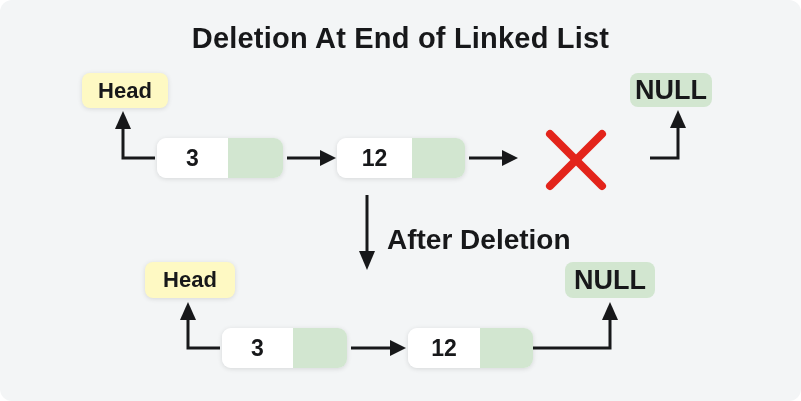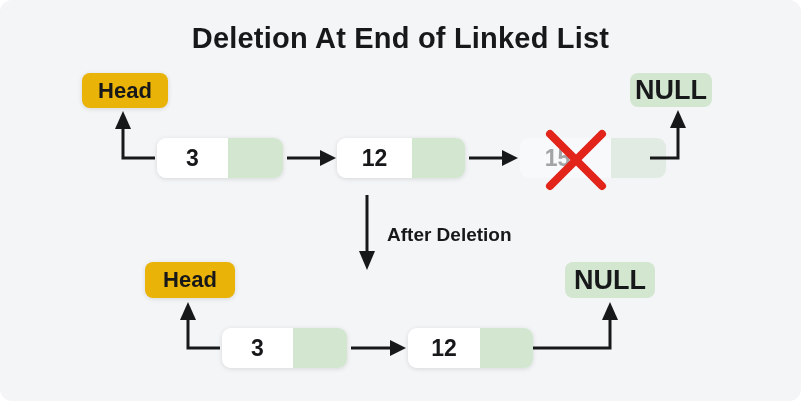--- a/index.html
+++ b/index.html
@@ -11,36 +11,36 @@
   .title{
     position:absolute;left:0;top:22px;width:100%;margin:0;
     text-align:center;font-size:29px;font-weight:700;color:#17181a;
     letter-spacing:.2px;
   }
   .layer{position:absolute;left:0;top:0;width:801px;height:401px;z-index:3;pointer-events:none;}
   .label{
     position:absolute;z-index:2;display:flex;align-items:center;justify-content:center;
     font-weight:700;border-radius:8px;
   }
-  .white-label{background:#eab308;box-shadow:0 1px 5px rgba(0,0,0,.12);font-size:22px;}
+  .white-label{background:#fef9c3;box-shadow:0 1px 5px rgba(0,0,0,.12);font-size:22px;}
   .null-label{background:#d2e6d0;font-size:27px;}
   .node{
     position:absolute;z-index:2;display:flex;border-radius:9px;overflow:hidden;
     box-shadow:0 1px 5px rgba(0,0,0,.12);height:40px;
   }
   .node .data{
     background:#ffffff;display:flex;align-items:center;justify-content:center;
     font-size:23px;font-weight:700;color:#17181a;
   }
   .node .next{background:#d2e6d0;}
   .node.deleted{box-shadow:none;}
   .node.deleted .data{background:rgba(255,255,255,.45);color:#a3a4a6;padding-right:16px;}
   .node.deleted .next{background:rgba(206,223,203,.45);}
   .transition-label{
-    position:absolute;z-index:2;font-size:19px;font-weight:700;color:#17181a;white-space:nowrap;
+    position:absolute;z-index:2;font-size:28px;font-weight:700;color:#17181a;white-space:nowrap;
   }
   .stroke{stroke:#17181a;stroke-width:3;fill:none;}
   .head{fill:#17181a;stroke:none;}
   .xline{stroke:#e3241b;stroke-width:8;stroke-linecap:round;fill:none;}
 </style>
 </head>
 <body>
 
 <div class="canvas">
 
@@ -51,24 +51,20 @@
   <div class="node" style="left:157px;top:138px">
     <div class="data" style="width:71px">3</div>
     <div class="next" style="width:55px"></div>
   </div>
 
   <div class="node" style="left:337px;top:138px">
     <div class="data" style="width:75px">12</div>
     <div class="next" style="width:53px"></div>
   </div>
 
-  <div class="node deleted" style="left:520px;top:138px">
-    <div class="data" style="width:75px">15</div>
-    <div class="next" style="width:55px"></div>
-  </div>
 
   <div class="label null-label" style="left:630px;top:73px;width:82px;height:34px">NULL</div>
 
   <div class="transition-label" style="left:387px;top:224px">After Deletion</div>
 
   <div class="label white-label" style="left:145px;top:262px;width:90px;height:36px">Head</div>
 
   <div class="node" style="left:222px;top:328px">
     <div class="data" style="width:71px">3</div>
     <div class="next" style="width:54px"></div>

